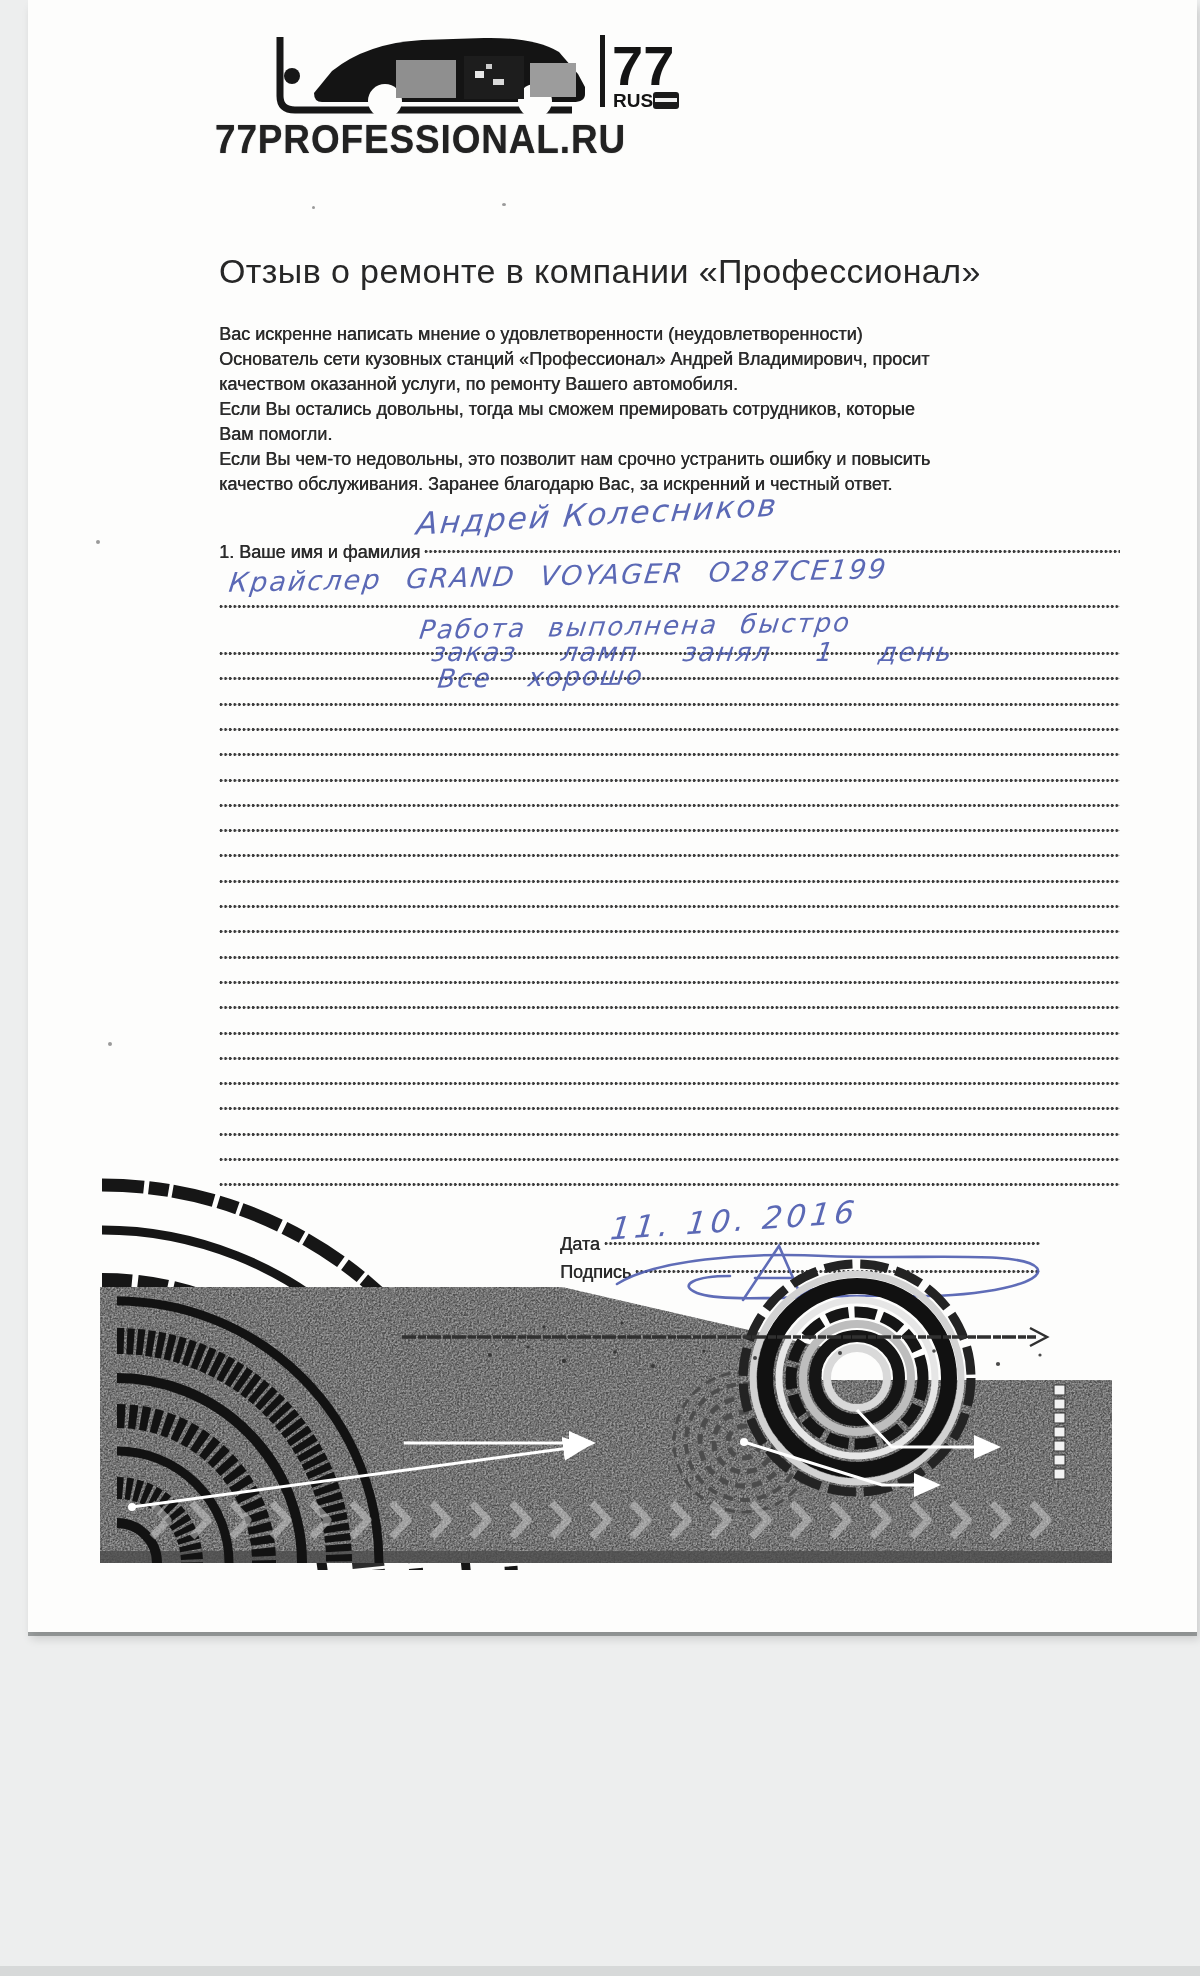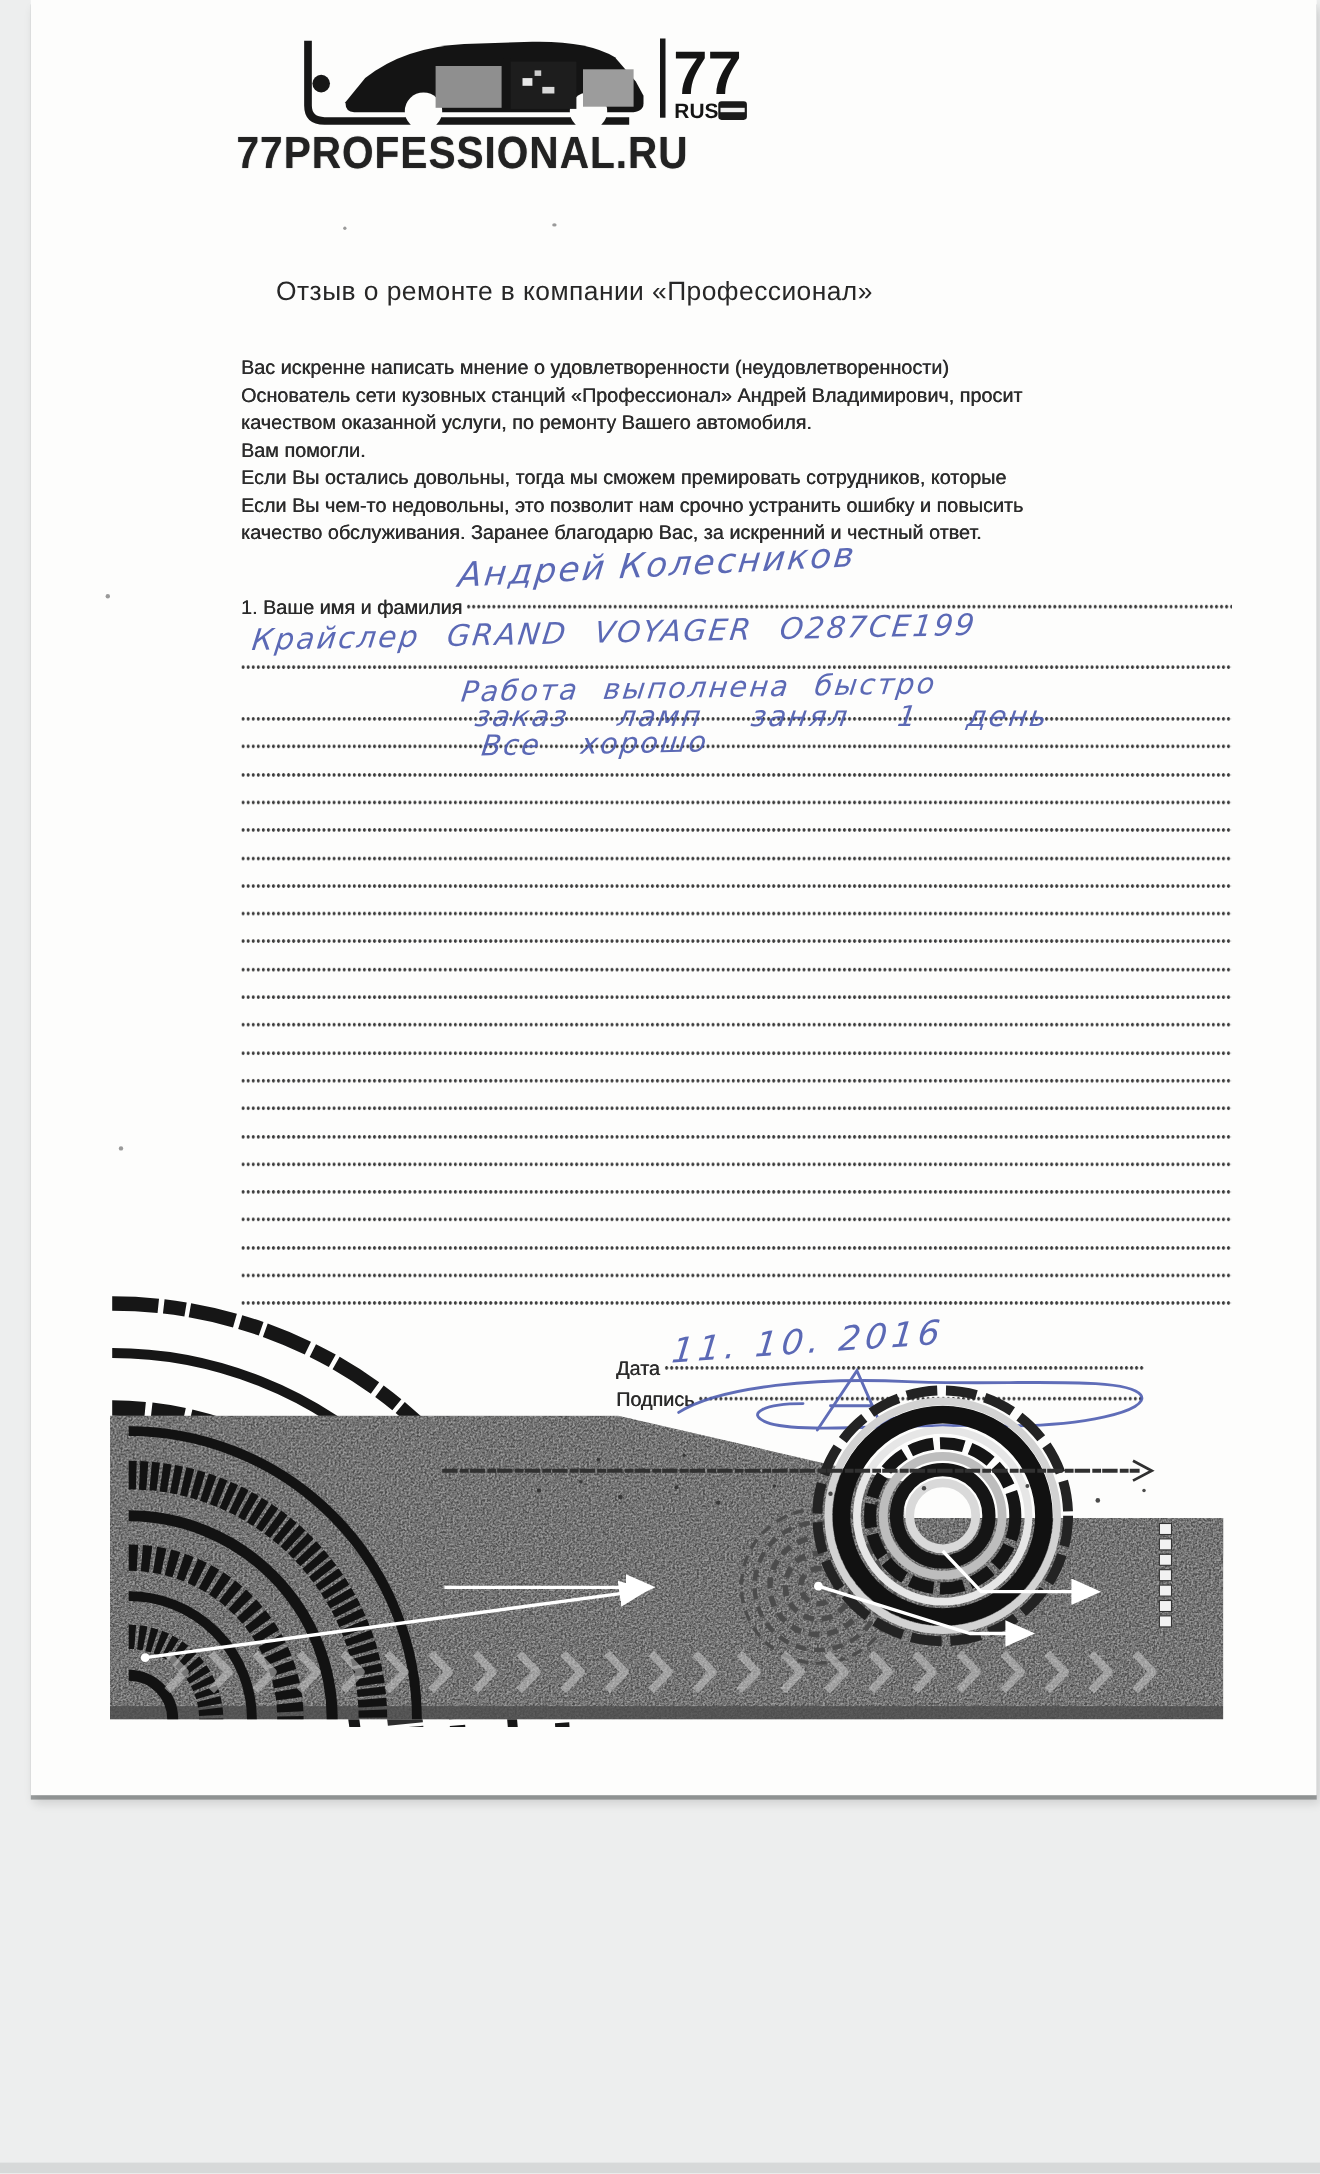--- a/index.html
+++ b/index.html
@@ -10,22 +10,22 @@
          box-shadow:0 4px 0 rgba(90,95,95,.55), 3px 7px 9px rgba(0,0,0,.14);}
   .bottom-strip{position:absolute;left:0;bottom:0;width:1200px;height:10px;background:#d7d9d9;}
 
   
   .logo-mark{position:absolute;left:272px;top:33px;width:412px;height:92px;}
   .site-name{position:absolute;left:215px;top:116px;font-size:41px;font-weight:800;
              color:#222;letter-spacing:1px;transform:scaleX(.9);transform-origin:left center;
              text-shadow:0 0 1px rgba(40,40,40,.65);}
 
   
-  .title{position:absolute;left:219px;top:252px;font-size:24px;color:#272727;letter-spacing:.4px;
-         white-space:nowrap;margin-left:32px;}
+  .title{position:absolute;left:219px;top:252px;font-size:34px;color:#272727;letter-spacing:.4px;
+         white-space:nowrap;}
   .intro{position:absolute;left:219px;top:322px;font-size:18px;line-height:25px;color:#2c2c2c;
          text-shadow:.4px 0 0 currentColor;}
   .intro div{white-space:nowrap;}
 
   .frow{position:absolute;left:219px;width:901px;display:flex;align-items:center;
         font-size:18px;color:#2b2b2b;text-shadow:.4px 0 0 currentColor;white-space:nowrap;}
   .leader{flex:1;height:5px;margin:0 0 3px 4px;
           background-image:radial-gradient(circle at 2px 2.5px,#3c3c3c 1.25px,rgba(0,0,0,0) 1.7px);
           background-size:4.6px 5px;background-repeat:repeat-x;}
   .dotline{position:absolute;left:219px;width:901px;height:5px;
@@ -80,22 +80,22 @@
       <rect x="383" y="65" width="22" height="4" fill="#f0f0f0"></rect>
     </g>
   </svg>
   <div class="site-name">77PROFESSIONAL.RU</div>
 
   <div class="title">Отзыв о ремонте в компании «Профессионал»</div>
   <div class="intro">
       <div>Вас искренне написать мнение о удовлетворенности (неудовлетворенности)</div>
       <div>Основатель сети кузовных станций «Профессионал» Андрей Владимирович, просит</div>
       <div>качеством оказанной услуги, по ремонту Вашего автомобиля.</div>
+      <div>Если Вы остались довольны, тогда мы сможем премировать сотрудников, которые</div>
       <div>Вам помогли.</div>
-      <div>Если Вы остались довольны, тогда мы сможем премировать сотрудников, которые</div>
       <div>Если Вы чем-то недовольны, это позволит нам срочно устранить ошибку и повысить</div>
       <div>качество обслуживания. Заранее благодарю Вас, за искренний и честный ответ.</div>
     </div>
 
   <div class="frow" style="top:542px">
     <span>1. Ваше имя и фамилия</span>
     <span class="leader"></span>
   </div>
   <div class="dotline" style="top:604px"></div>
   <div id="review-lines">

